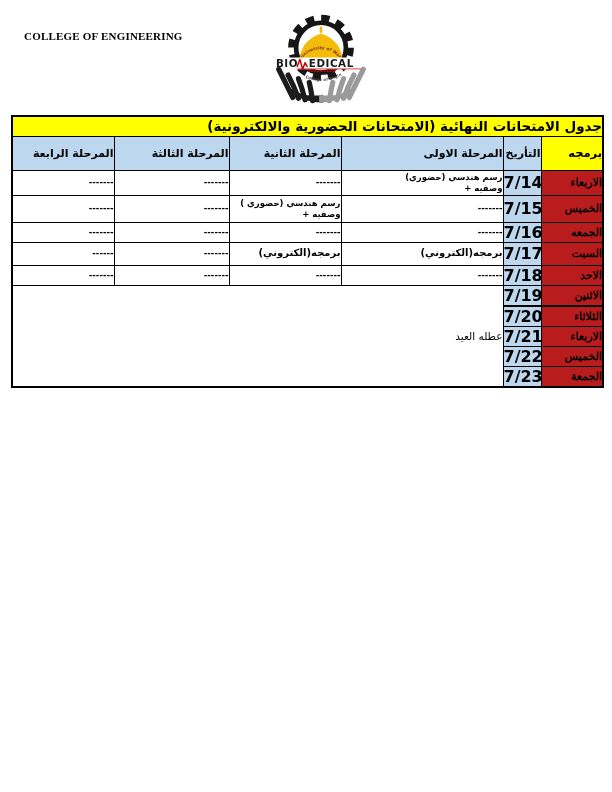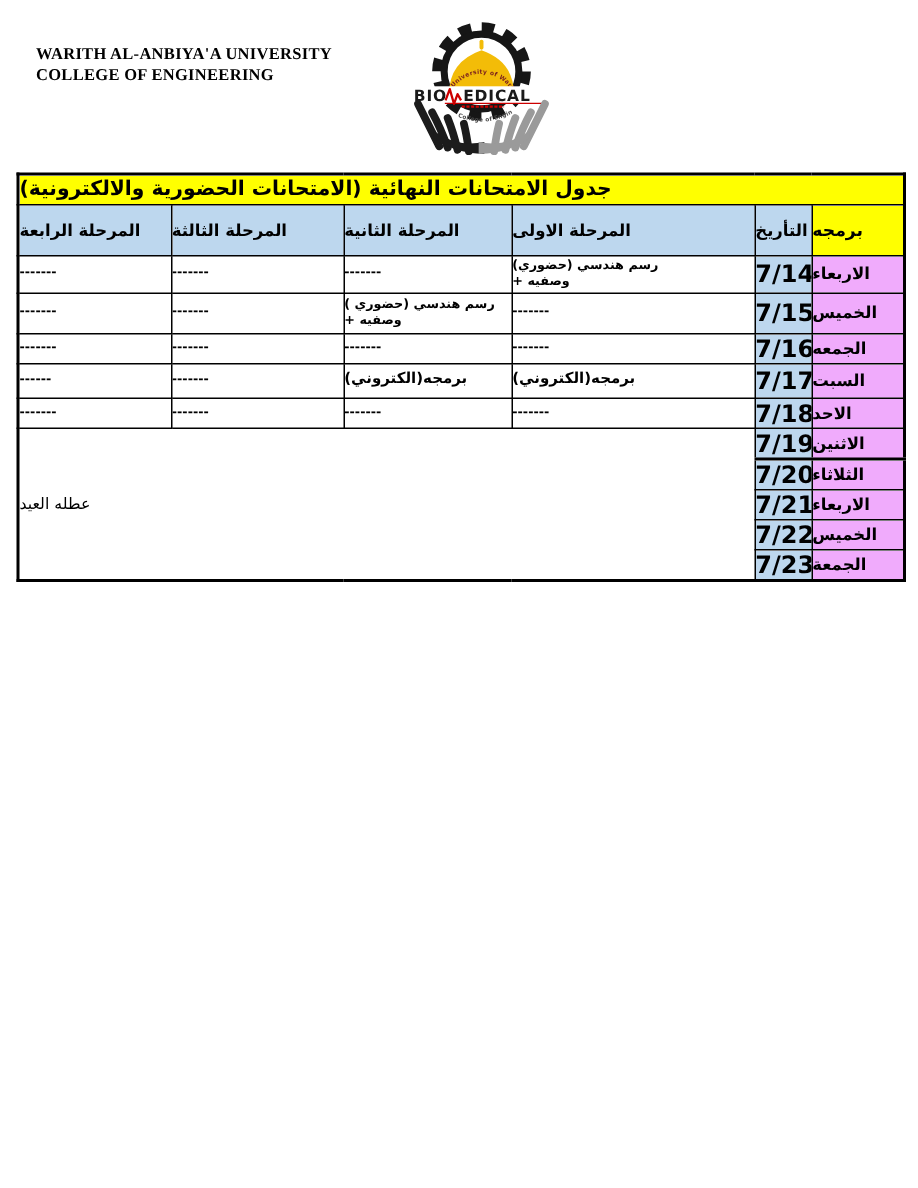--- a/index.html
+++ b/index.html
@@ -15,41 +15,40 @@
   }
   
   .logo{position:absolute;left:274px;top:10px;width:94px;height:96px;}
   
   table.exam{
     position:absolute;left:11px;top:115px;width:591px;
     border-collapse:collapse;table-layout:fixed;
     font-family:"DejaVu Sans",sans-serif;color:#000;
   }
   table.exam td{
-    border:1px solid #000;padding:0;text-align:left;vertical-align:middle;overflow:hidden;
+    border:1px solid #000;padding:0;text-align:right;vertical-align:middle;overflow:hidden;
   }
   table.exam{border:2px solid #000;}
   td.title-cell{
     background:#FFFF00;font-weight:bold;font-size:13.5px;
     border:2px solid #000;
   }
   td.hdr{background:#BDD7EE;font-weight:bold;font-size:11px;}
   td.hdr-day{background:#FFFF00;font-weight:bold;font-size:11.5px;}
-  td.day-cell{background:#f0abfc;font-weight:bold;font-size:11px;}
+  td.day-cell{background:#b91c1c;font-weight:bold;font-size:11px;font-family:Liberation Serif, serif;}
   td.date-cell{background:#BDD7EE;font-weight:bold;font-size:16px;font-family:"DejaVu Sans",sans-serif;}
   td.stage-cell{font-weight:bold;font-size:8.5px;line-height:10.5px;background:#fff;}
   td.stage-cell .cl{min-height:0;}
   td.holiday-cell{font-size:10.5px;background:#fff;}
   .thick-sep{border-bottom:2.5px solid #000 !important;}
 </style>
 </head>
 <body>
 
 <div class="univ-header">
-  <div>WARITH AL-ANBIYA'A UNIVERSITY</div>
   <div>COLLEGE OF ENGINEERING</div>
 </div>
 
 <div class="logo">
   <svg width="94" height="96" viewBox="0 0 100 102">
 
     <circle cx="50" cy="40" r="30" fill="none" stroke="#161616" stroke-width="10" stroke-dasharray="8.5 7.2"></circle>
 
     <circle cx="50" cy="40" r="26.5" fill="#ffffff" stroke="#161616" stroke-width="5"></circle>
 

